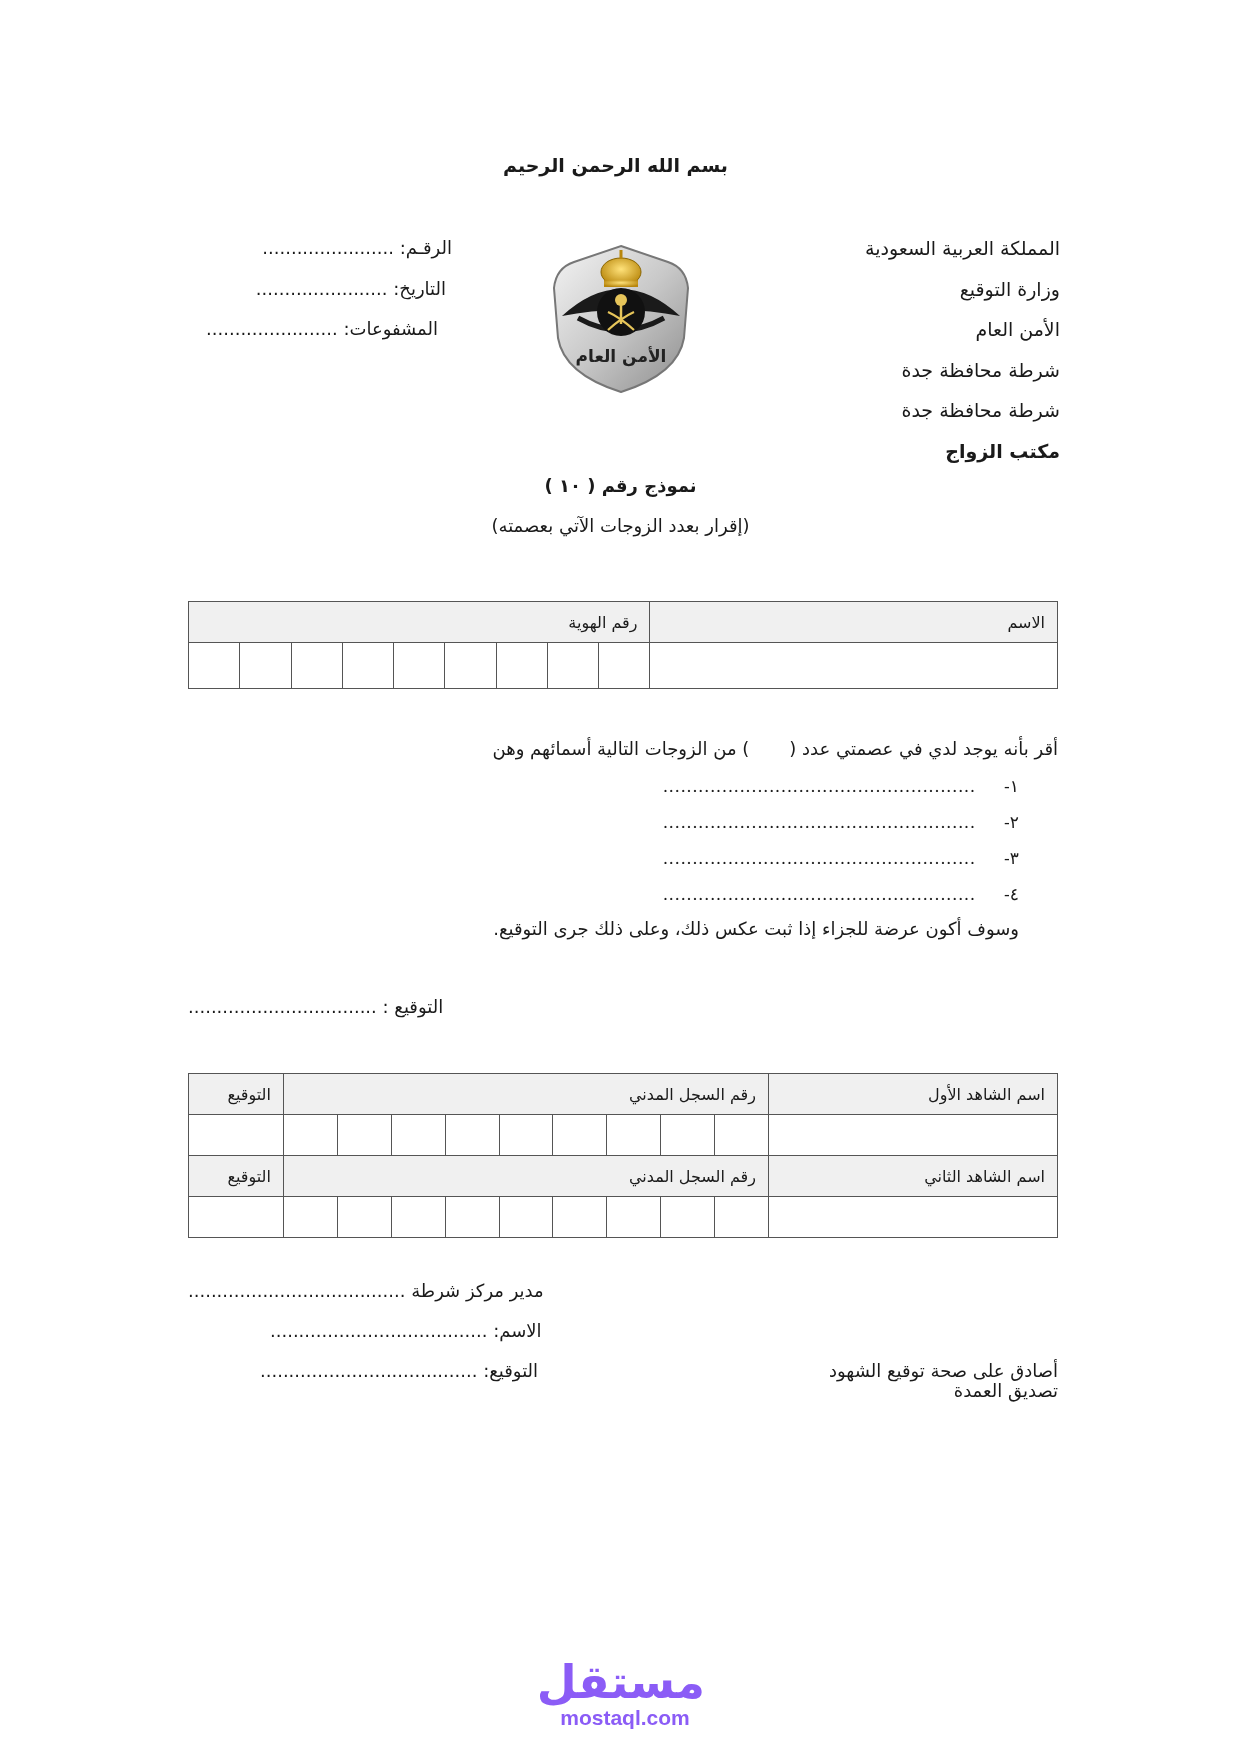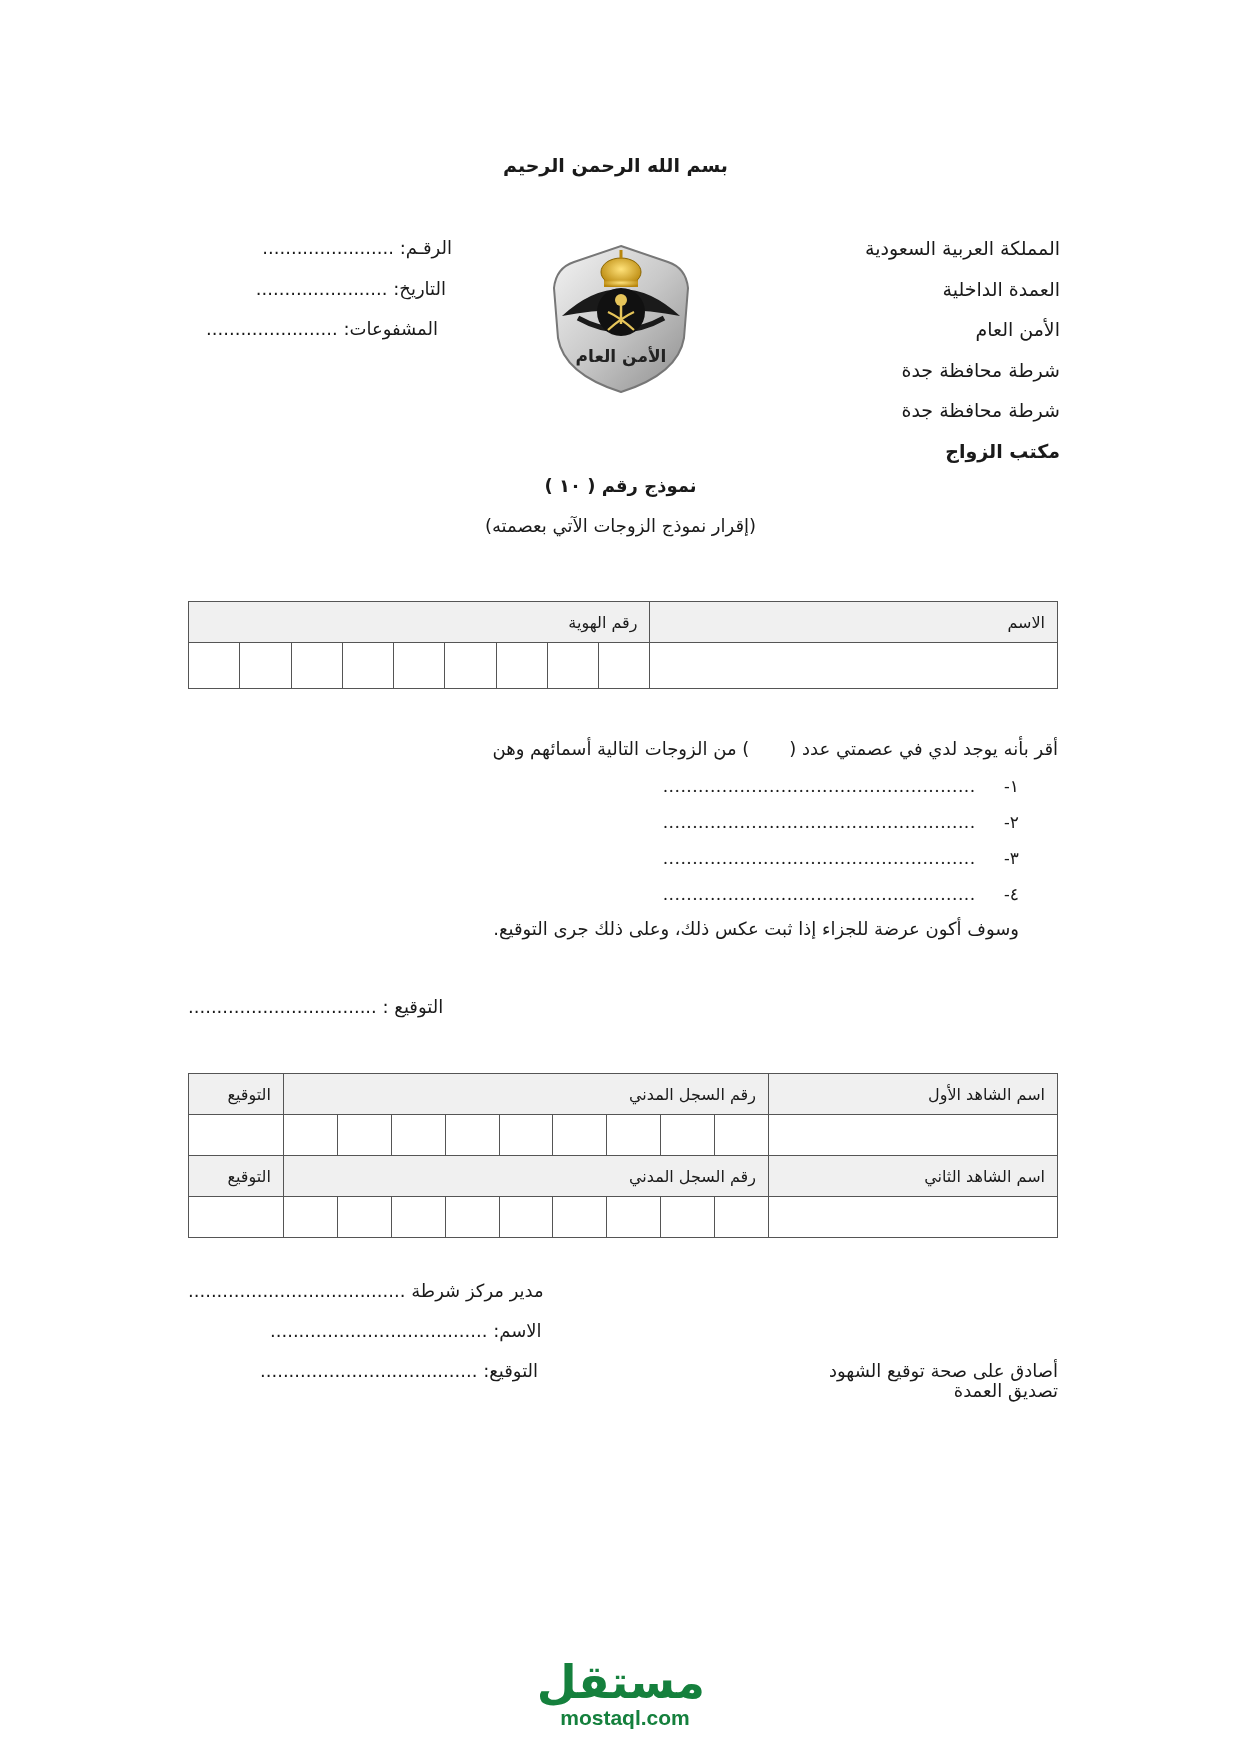--- a/index.html
+++ b/index.html
@@ -22,32 +22,32 @@
     
     table { border-collapse: collapse; position: absolute; direction: rtl; }
     td { border: 1.5px solid #555; padding: 4px; font-size: 16px; }
     .head td, td.head { background: #f0f0f0; }
     .cell-label { padding-right: 12px; text-align: right; }
     .digit { width: 47px; }
 
     .dots { letter-spacing: 0.5px; }
     .list-item { position: absolute; direction: rtl; font-size: 17px; font-family: "DejaVu Serif", serif; }
 
-    .watermark { position: absolute; left: 545px; top: 1658px; width: 160px; text-align: center; color: #15803d; }
+    .watermark { position: absolute; left: 545px; top: 1658px; width: 160px; text-align: center; color: #8b5cf6; }
     .wm-ar { font-size: 46px; font-weight: bold; line-height: 48px; }
     .wm-en { font-size: 21px; font-weight: bold; font-family: "Liberation Sans", sans-serif; line-height: 24px; }
   </style>
 </head>
 <body>
 
 <div class="abs rtl bold f19" style="left:0; width:1241px; top:154px; text-align:center; padding-right:10px; box-sizing:border-box;">بسم الله الرحمن الرحيم</div>
 
 <div class="hdr-right">
   <div>المملكة العربية السعودية</div>
-  <div>العمدة الداخلية</div>
+  <div>وزارة التوقيع</div>
   <div>الأمن العام</div>
   <div>شرطة محافظة جدة</div>
   <div>شرطة محافظة جدة</div>
   <div class="bold">مكتب الزواج</div>
 </div>
 
 <div class="abs" style="left:548px; top:242px; width:146px; height:154px;">
   <svg width="146" height="154" viewBox="0 0 146 154">
     <defs>
       <linearGradient id="shield" x1="0" y1="0" x2="1" y2="1">
@@ -83,21 +83,21 @@
     <span>التاريخ:</span>
     <span class="dots">.......................</span>
   </div>
   <div style="padding-right:14px">
     <span>المشفوعات:</span>
     <span class="dots">.......................</span>
   </div>
 </div>
 
 <div class="abs rtl bold f18" style="left:0; width:1241px; top:475px; text-align:center; padding-left:0;">نموذج رقم ( ١٠ )</div>
-<div class="abs rtl f18" style="left:0; width:1241px; top:515px; text-align:center;">(إقرار نموذج الزوجات الآتي بعصمته)</div>
+<div class="abs rtl f18" style="left:0; width:1241px; top:515px; text-align:center;">(إقرار بعدد الزوجات الآتي بعصمته)</div>
 
 <table style="left:188px; top:601px; width:870px;">
   <tbody>
       <tr class="head" style="height:41px;">
     <td class="cell-label" style="width:430px;">الاسم</td>
     <td class="cell-label" colspan="9">رقم الهوية</td>
   </tr>
   <tr style="height:46px;">
     <td></td>
     <td class="digit"></td>

